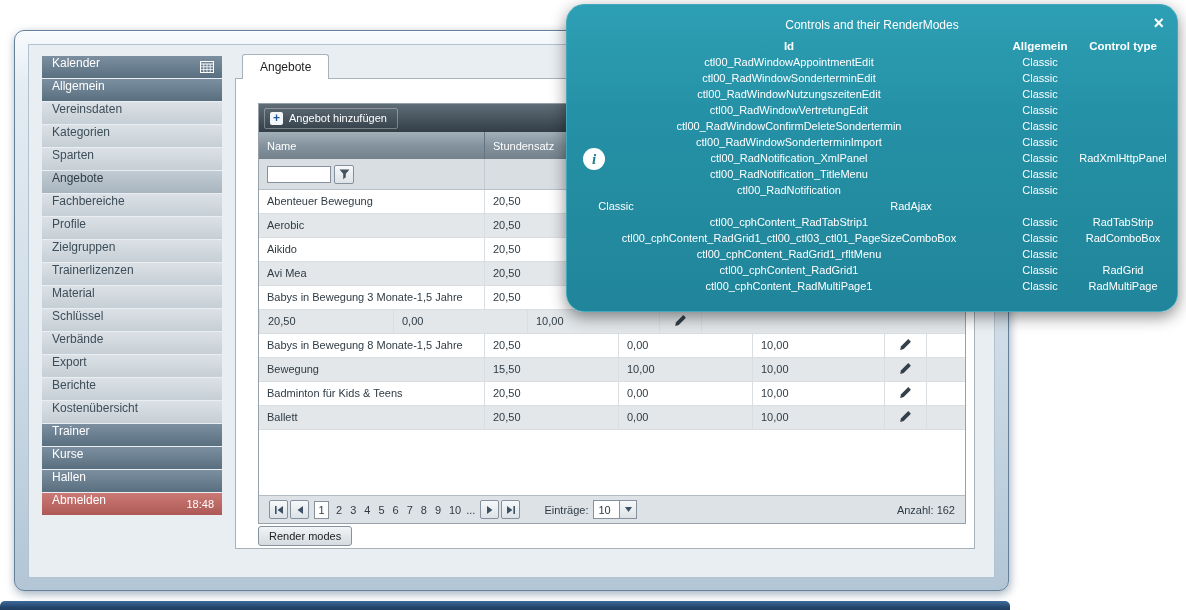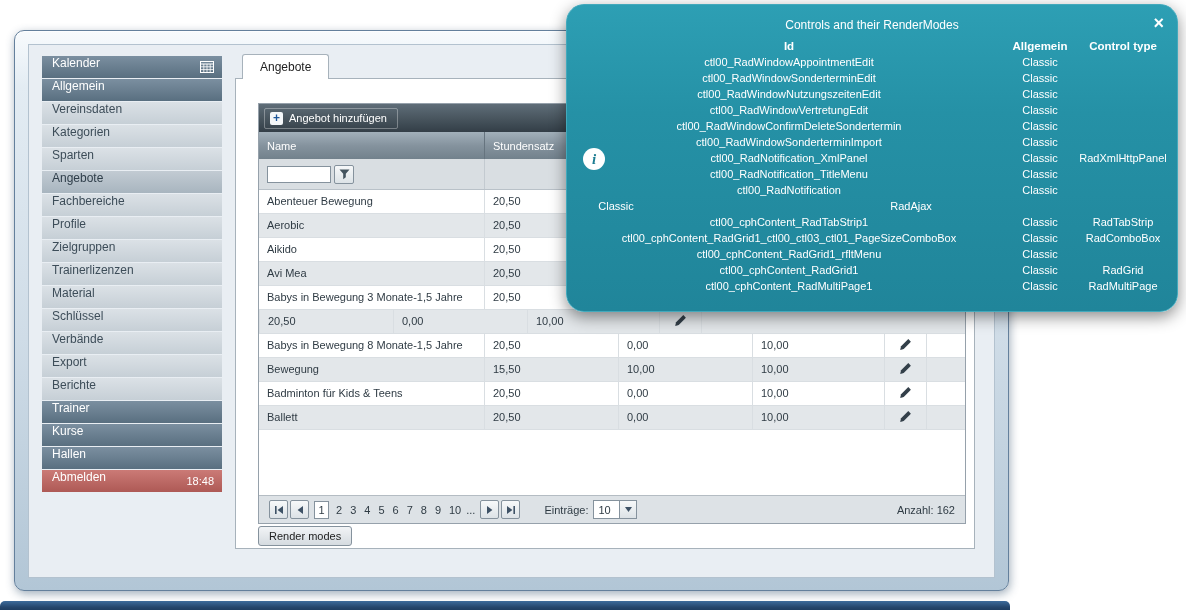--- a/index.html
+++ b/index.html
@@ -254,20 +254,27 @@
   </div>
 
   <div class="sb-item light">
     <span class="sb-label">Berichte</span>
     <span class="sb-right">
       <span class="sb-time"></span>
 
     </span>
   </div>
 
+  <div class="sb-item light">
+    <span class="sb-label">Kostenübersicht</span>
+    <span class="sb-right">
+      <span class="sb-time"></span>
+
+    </span>
+  </div>
 
   <div class="sb-item dark">
     <span class="sb-label">Trainer</span>
     <span class="sb-right">
       <span class="sb-time"></span>
 
     </span>
   </div>
 
   <div class="sb-item dark">

